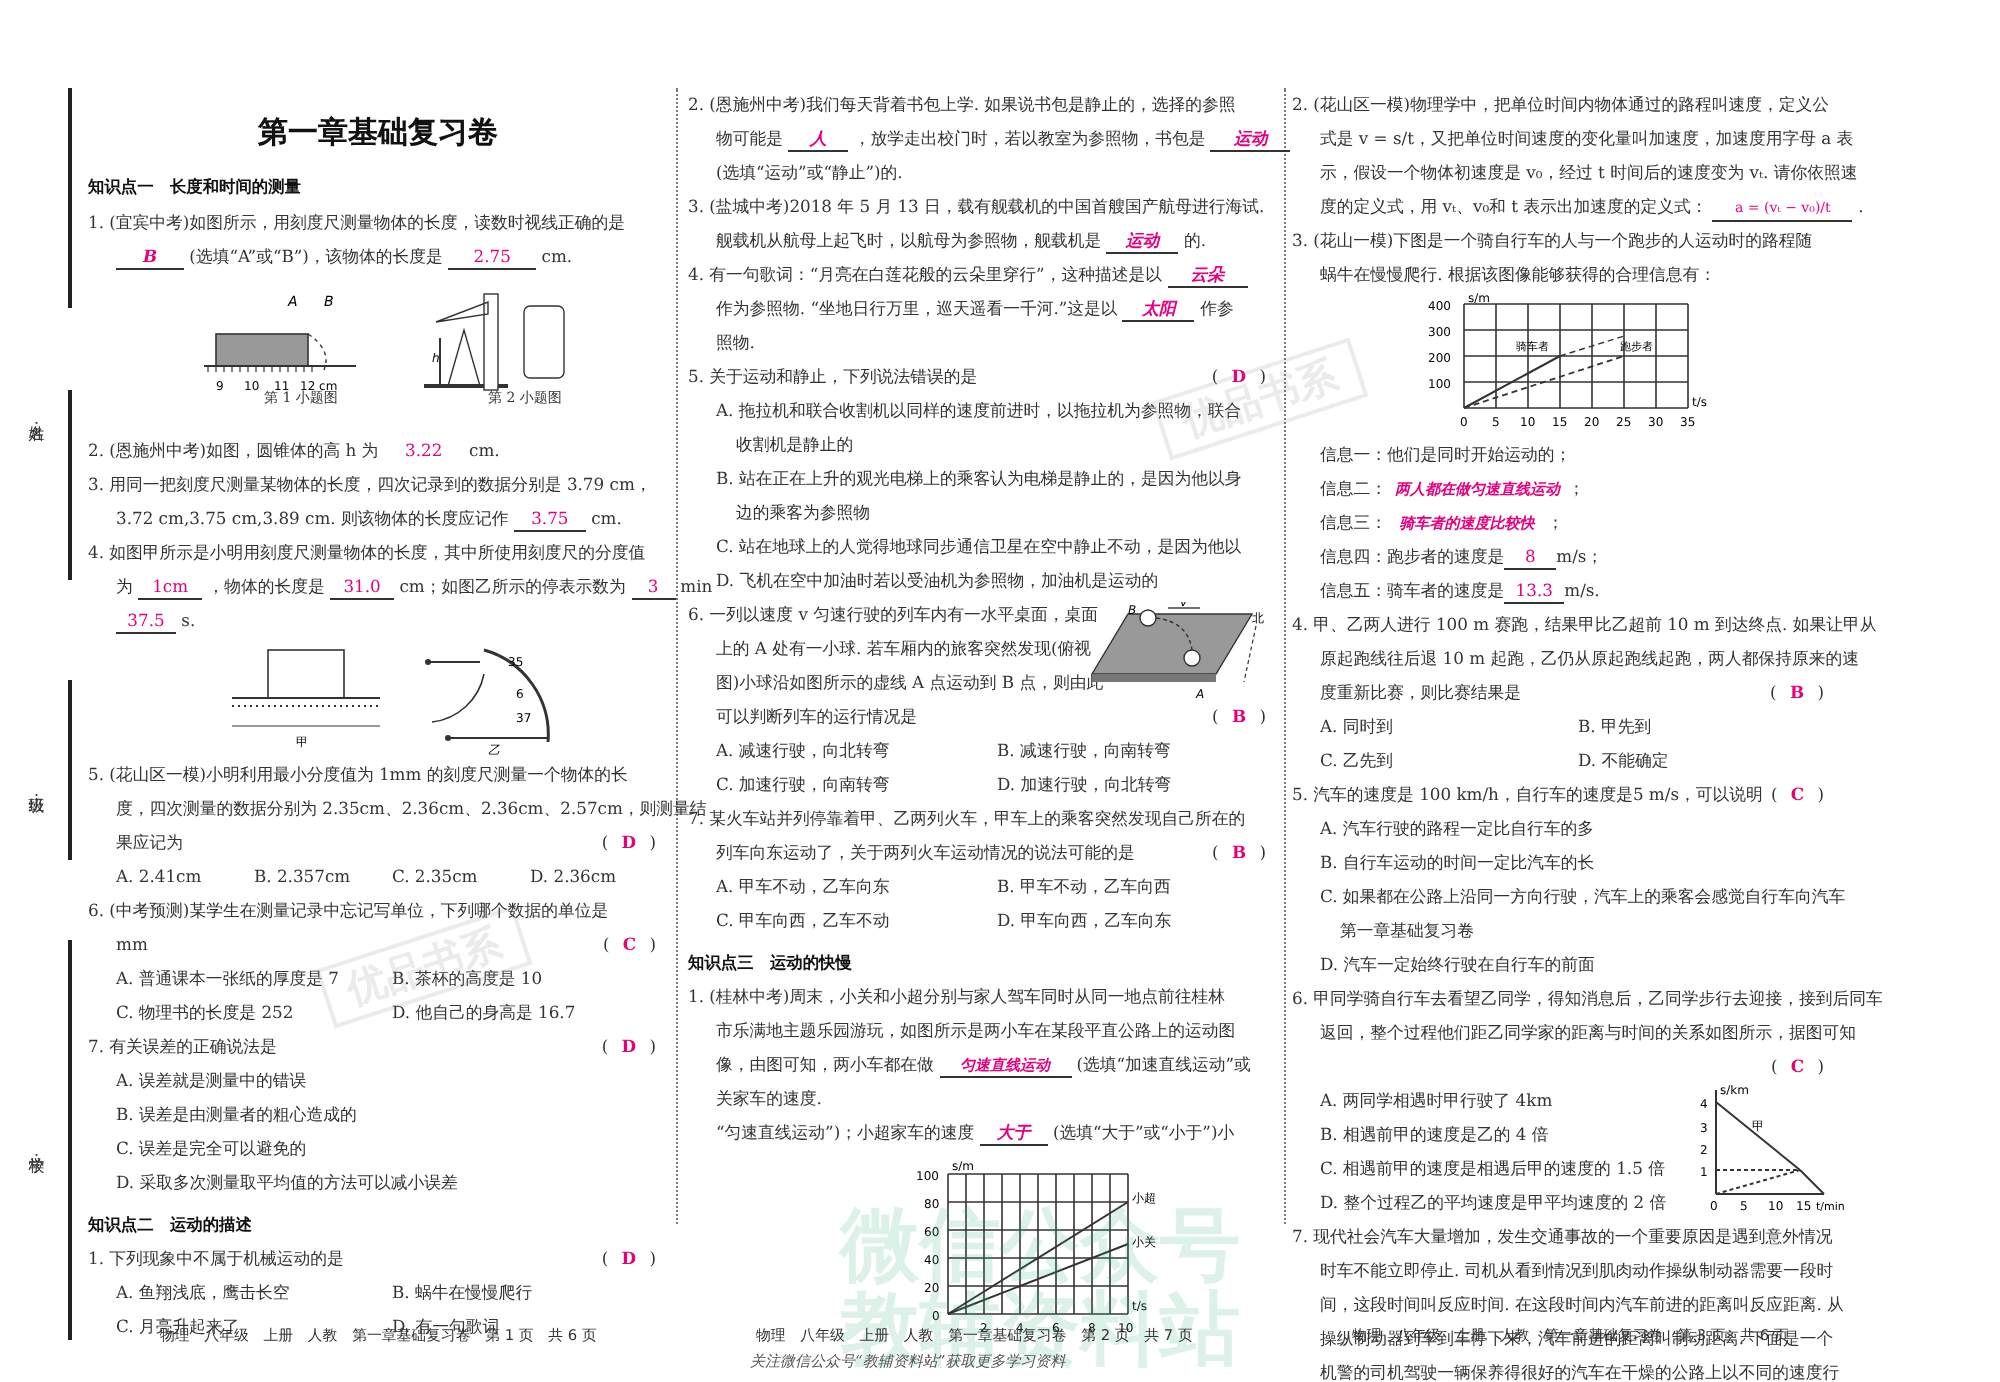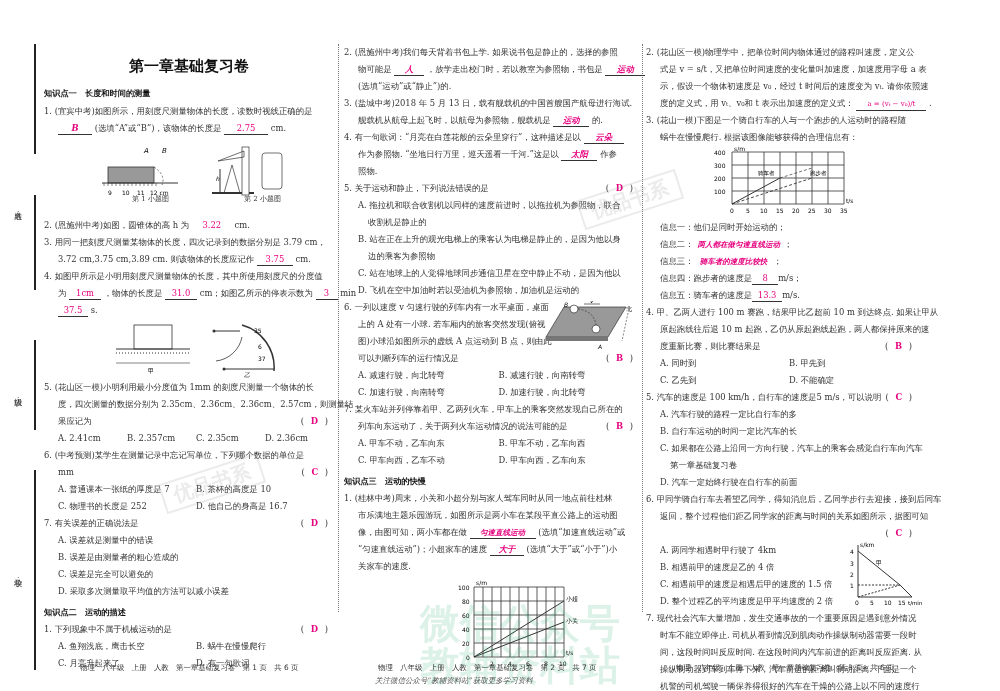--- a/index.html
+++ b/index.html
@@ -248,26 +248,26 @@
       <span>D. 甲车向西，乙车向东</span>
     </div>
   <div class="sec">知识点三　运动的快慢</div>
   <div class="q">1. (桂林中考)周末，小关和小超分别与家人驾车同时从同一地点前往桂林</div>
   <div class="q ind">市乐满地主题乐园游玩，如图所示是两小车在某段平直公路上的运动图</div>
   <div class="q ind">
     <span>像，由图可知，两小车都在做</span>
     <span class="ans" style="min-width:66px;font-size:7.5px">匀速直线运动</span>
     <span>(选填“加速直线运动”或</span>
   </div>
+  <div class="q ind">关家车的速度.</div>
   <div class="q ind">
     <span>“匀速直线运动”)；小超家车的速度</span>
     <span class="ans" style="min-width:34px">大于</span>
     <span>(选填“大于”或“小于”)小</span>
   </div>
-  <div class="q ind">关家车的速度.</div>
 
   <svg style="margin-left:100px;margin-top:2px" width="140" height="92">
     <g stroke="#333" stroke-width="0.8">
       <line x1="30" y1="10" x2="30" y2="80"></line>
         <line x1="30" y1="80" x2="120" y2="80"></line>
       <line x1="30" y1="10" x2="120" y2="10"></line>
         <line x1="30" y1="24" x2="120" y2="24"></line>
         <line x1="30" y1="38" x2="120" y2="38"></line>
         <line x1="30" y1="52" x2="120" y2="52"></line>
         <line x1="30" y1="66" x2="120" y2="66"></line>

